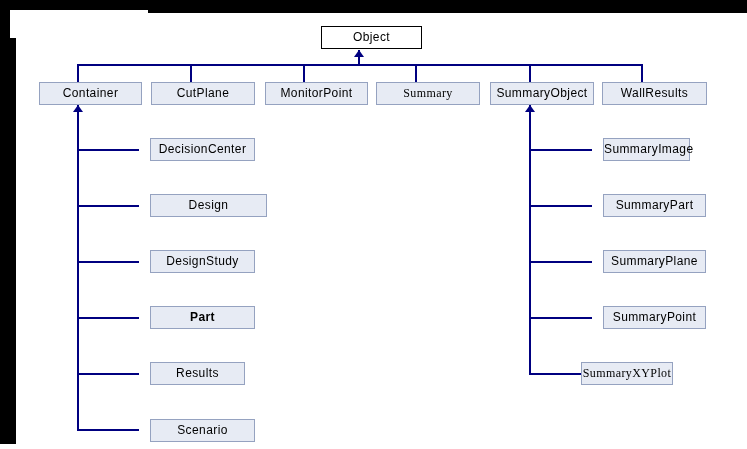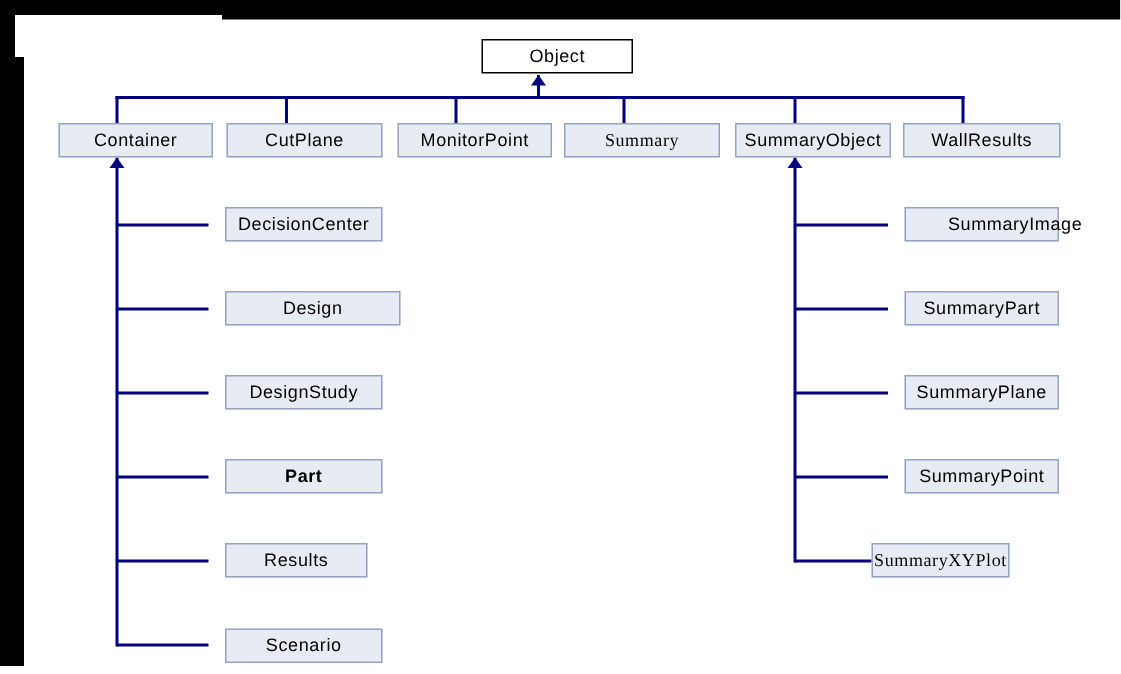--- a/index.html
+++ b/index.html
@@ -101,19 +101,19 @@
   <div class="node" style="left:478px; top:82px; width:104px;">SummaryObject</div>
   <div class="node" style="left:590px; top:82px; width:105px;">WallResults</div>
 
   <div class="node" style="left:138px; top:138px; width:105px;">DecisionCenter</div>
   <div class="node" style="left:138px; top:194px; width:117px;">Design</div>
   <div class="node" style="left:138px; top:250px; width:105px;">DesignStudy</div>
   <div class="node" style="left:138px; top:306px; width:105px;font-weight:bold;">Part</div>
   <div class="node" style="left:138px; top:362px; width:95px;">Results</div>
   <div class="node" style="left:138px; top:419px; width:105px;">Scenario</div>
 
-  <div class="node" style="left:591px; top:138px; width:103px;padding-left:28px;">SummaryImage</div>
+  <div class="node" style="left:591px; top:138px; width:87px;">SummaryImage</div>
   <div class="node" style="left:591px; top:194px; width:103px;">SummaryPart</div>
   <div class="node" style="left:591px; top:250px; width:103px;">SummaryPlane</div>
   <div class="node" style="left:591px; top:306px; width:103px;">SummaryPoint</div>
   <div class="node" style="left:569px; top:362px; width:92px;font-family:Liberation Serif, serif;">SummaryXYPlot</div>
 
 </div>
 
 </body></html>

